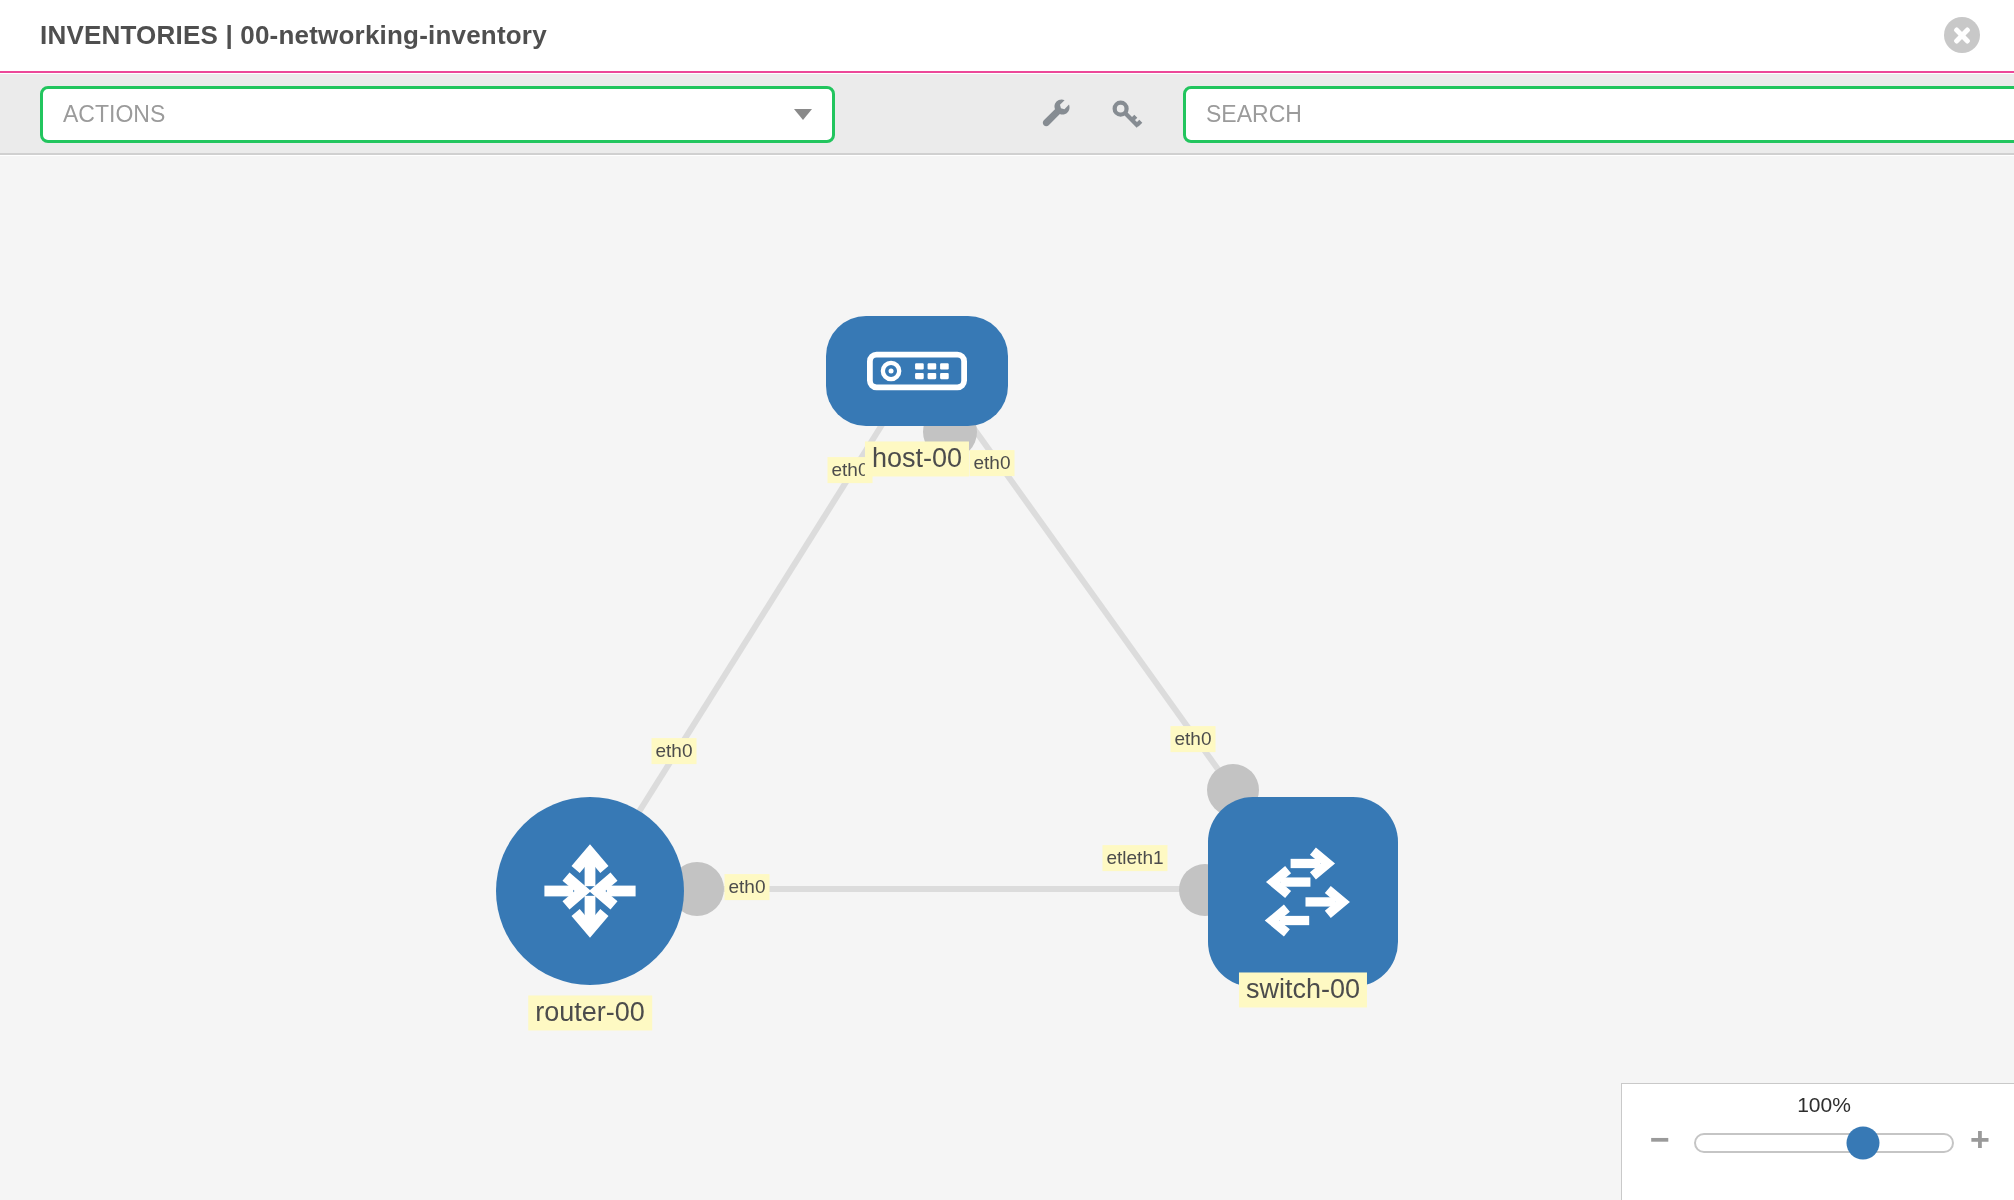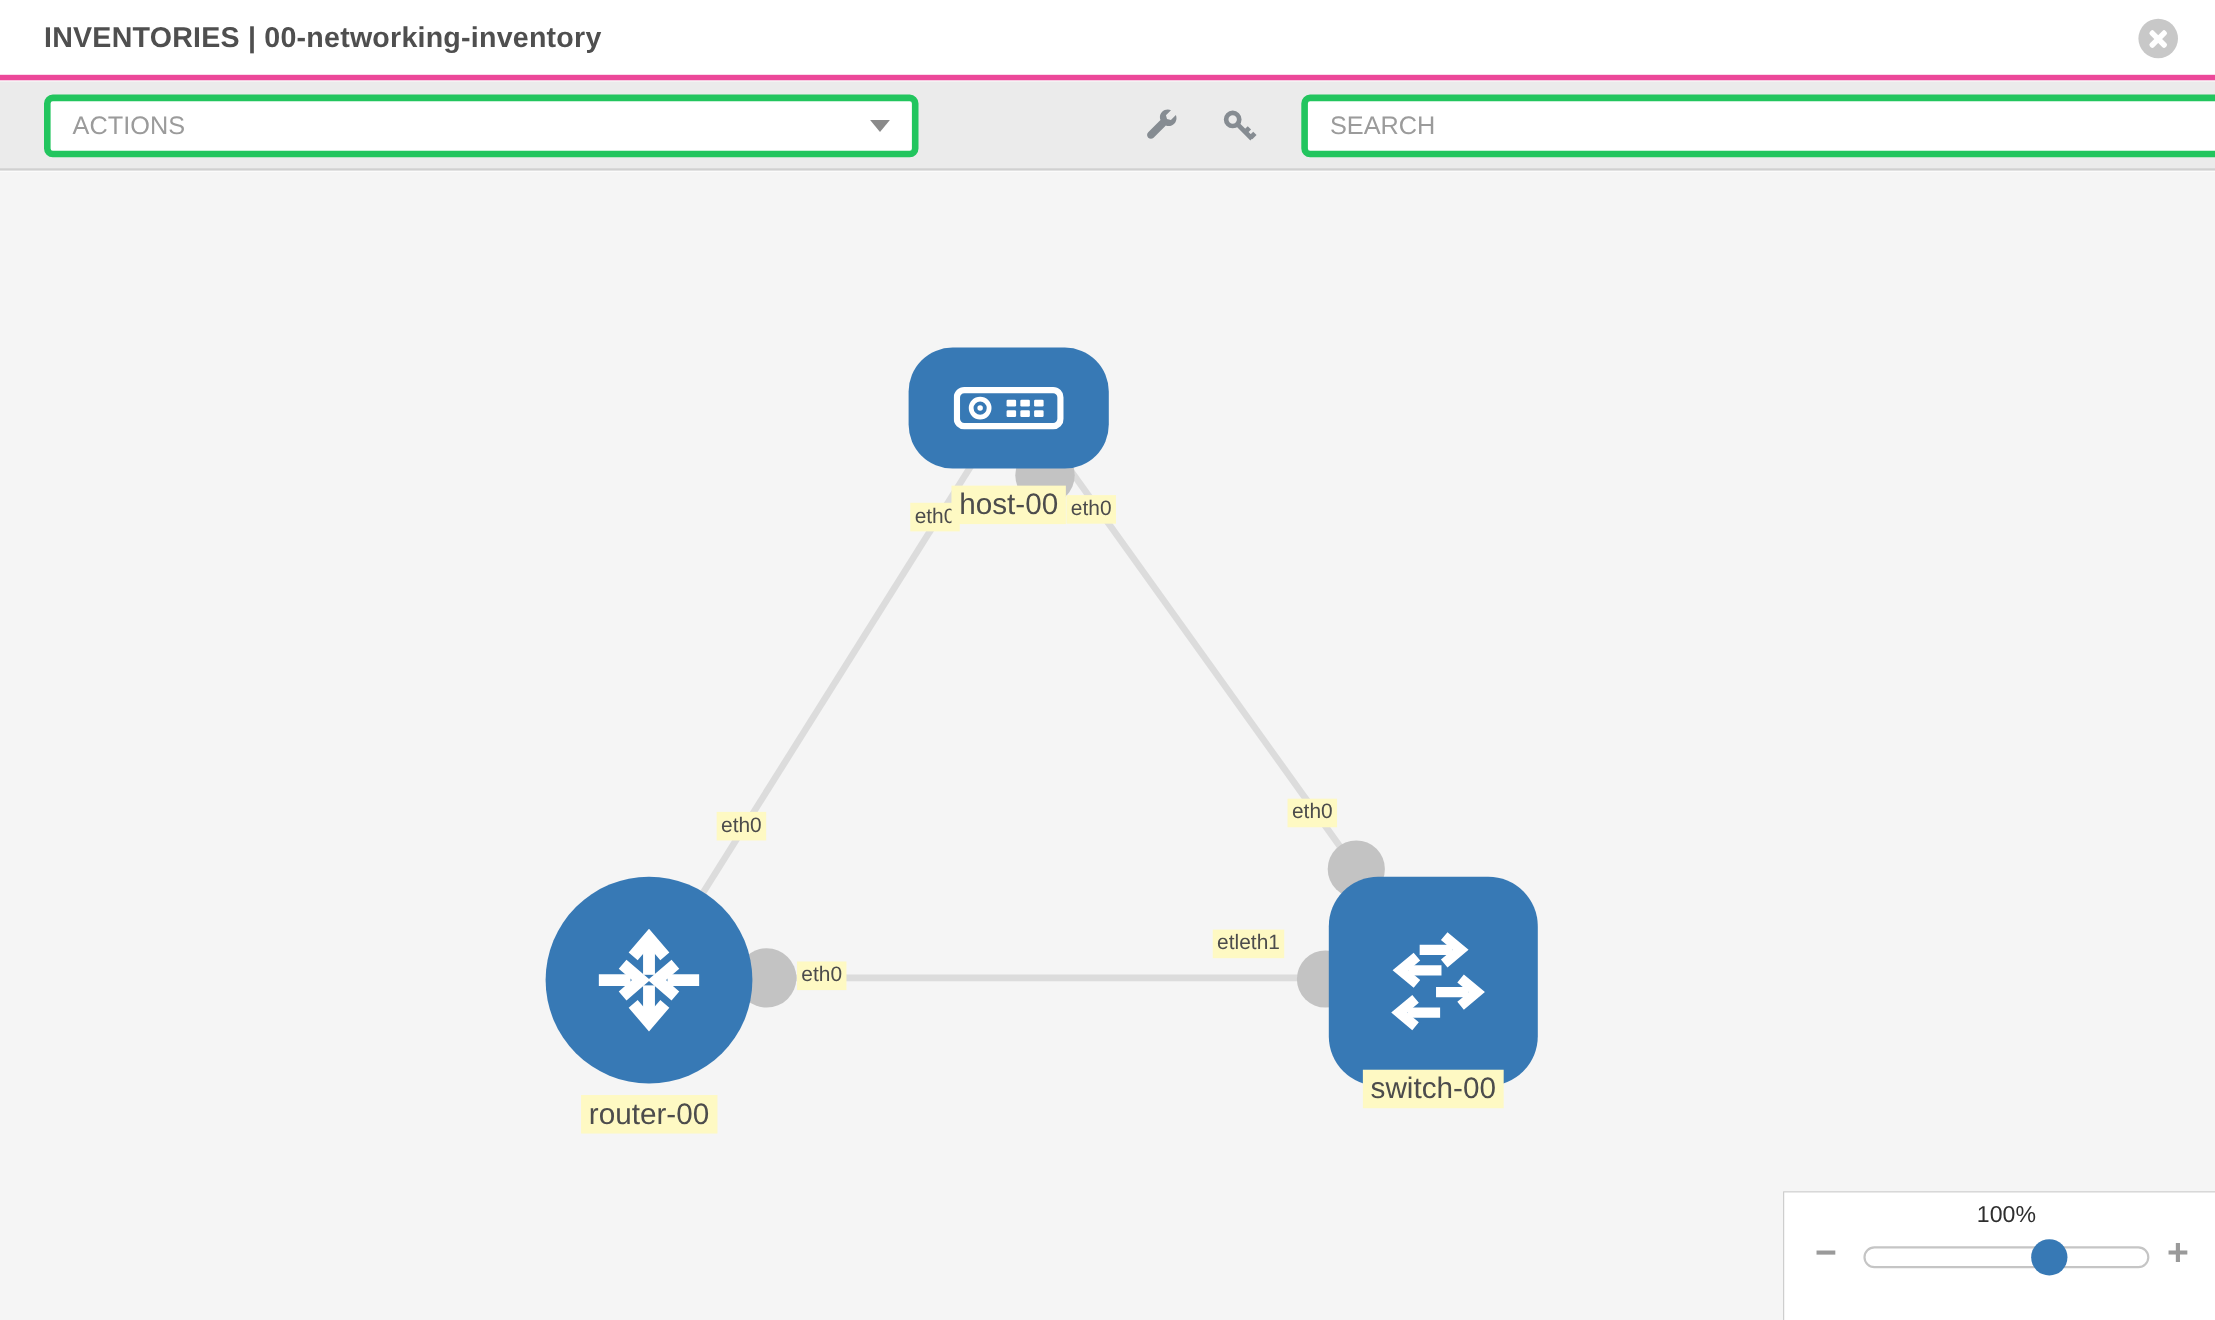--- a/index.html
+++ b/index.html
@@ -11,33 +11,33 @@
     --label-text:#4c4c4c;
     --muted-text:#9b9b9b;
     --tool-icon:#868c92;
   }
   *{margin:0;padding:0;box-sizing:border-box;}
   html,body{width:2014px;height:1200px;overflow:hidden;}
   body{font-family:"Liberation Sans","DejaVu Sans",sans-serif;background:#fff;position:relative;}
 
   
   .header{position:absolute;left:0;top:0;width:2014px;height:73px;background:#fff;
-          border-bottom:5px solid #ec4899;display:flex;align-items:center;}
+          border-bottom:2px solid #ec4899;display:flex;align-items:center;}
   .title{margin-left:40px;font-size:26px;font-weight:bold;color:#4f4f4f;letter-spacing:.2px;}
   .close-btn{position:absolute;right:34px;top:17px;width:36px;height:36px;border-radius:50%;
              background:#c8c8c8;cursor:pointer;}
   .close-btn::before,.close-btn::after{content:"";position:absolute;left:8px;top:16px;width:20px;height:5px;
              background:#fff;border-radius:2px;}
   .close-btn::before{transform:rotate(45deg);}
   .close-btn::after{transform:rotate(-45deg);}
 
   
   .toolbar{position:absolute;left:0;top:74px;width:2014px;height:81px;background:var(--toolbar-bg);
            border-bottom:2px solid #d0d0d0;}
-  .select-box{position:absolute;top:12px;height:57px;background:#fff;border:6px solid #22c55e;
+  .select-box{position:absolute;top:12px;height:57px;background:#fff;border:3px solid #22c55e;
               border-radius:8px;display:flex;align-items:center;color:var(--muted-text);
               font-size:23px;padding:0 20px;cursor:pointer;}
   .select-box .chev{margin-left:auto;width:0;height:0;border-left:9px solid transparent;
               border-right:9px solid transparent;border-top:11px solid #8a8a8a;}
   .actions-box{left:40px;width:795px;}
   .search-box{left:1183px;width:936px;}
   .tool-icons{position:absolute;left:1040px;top:12px;height:57px;display:flex;align-items:center;gap:36px;color:var(--tool-icon);}
   .tool-icons svg{display:block;cursor:pointer;}
 
   

